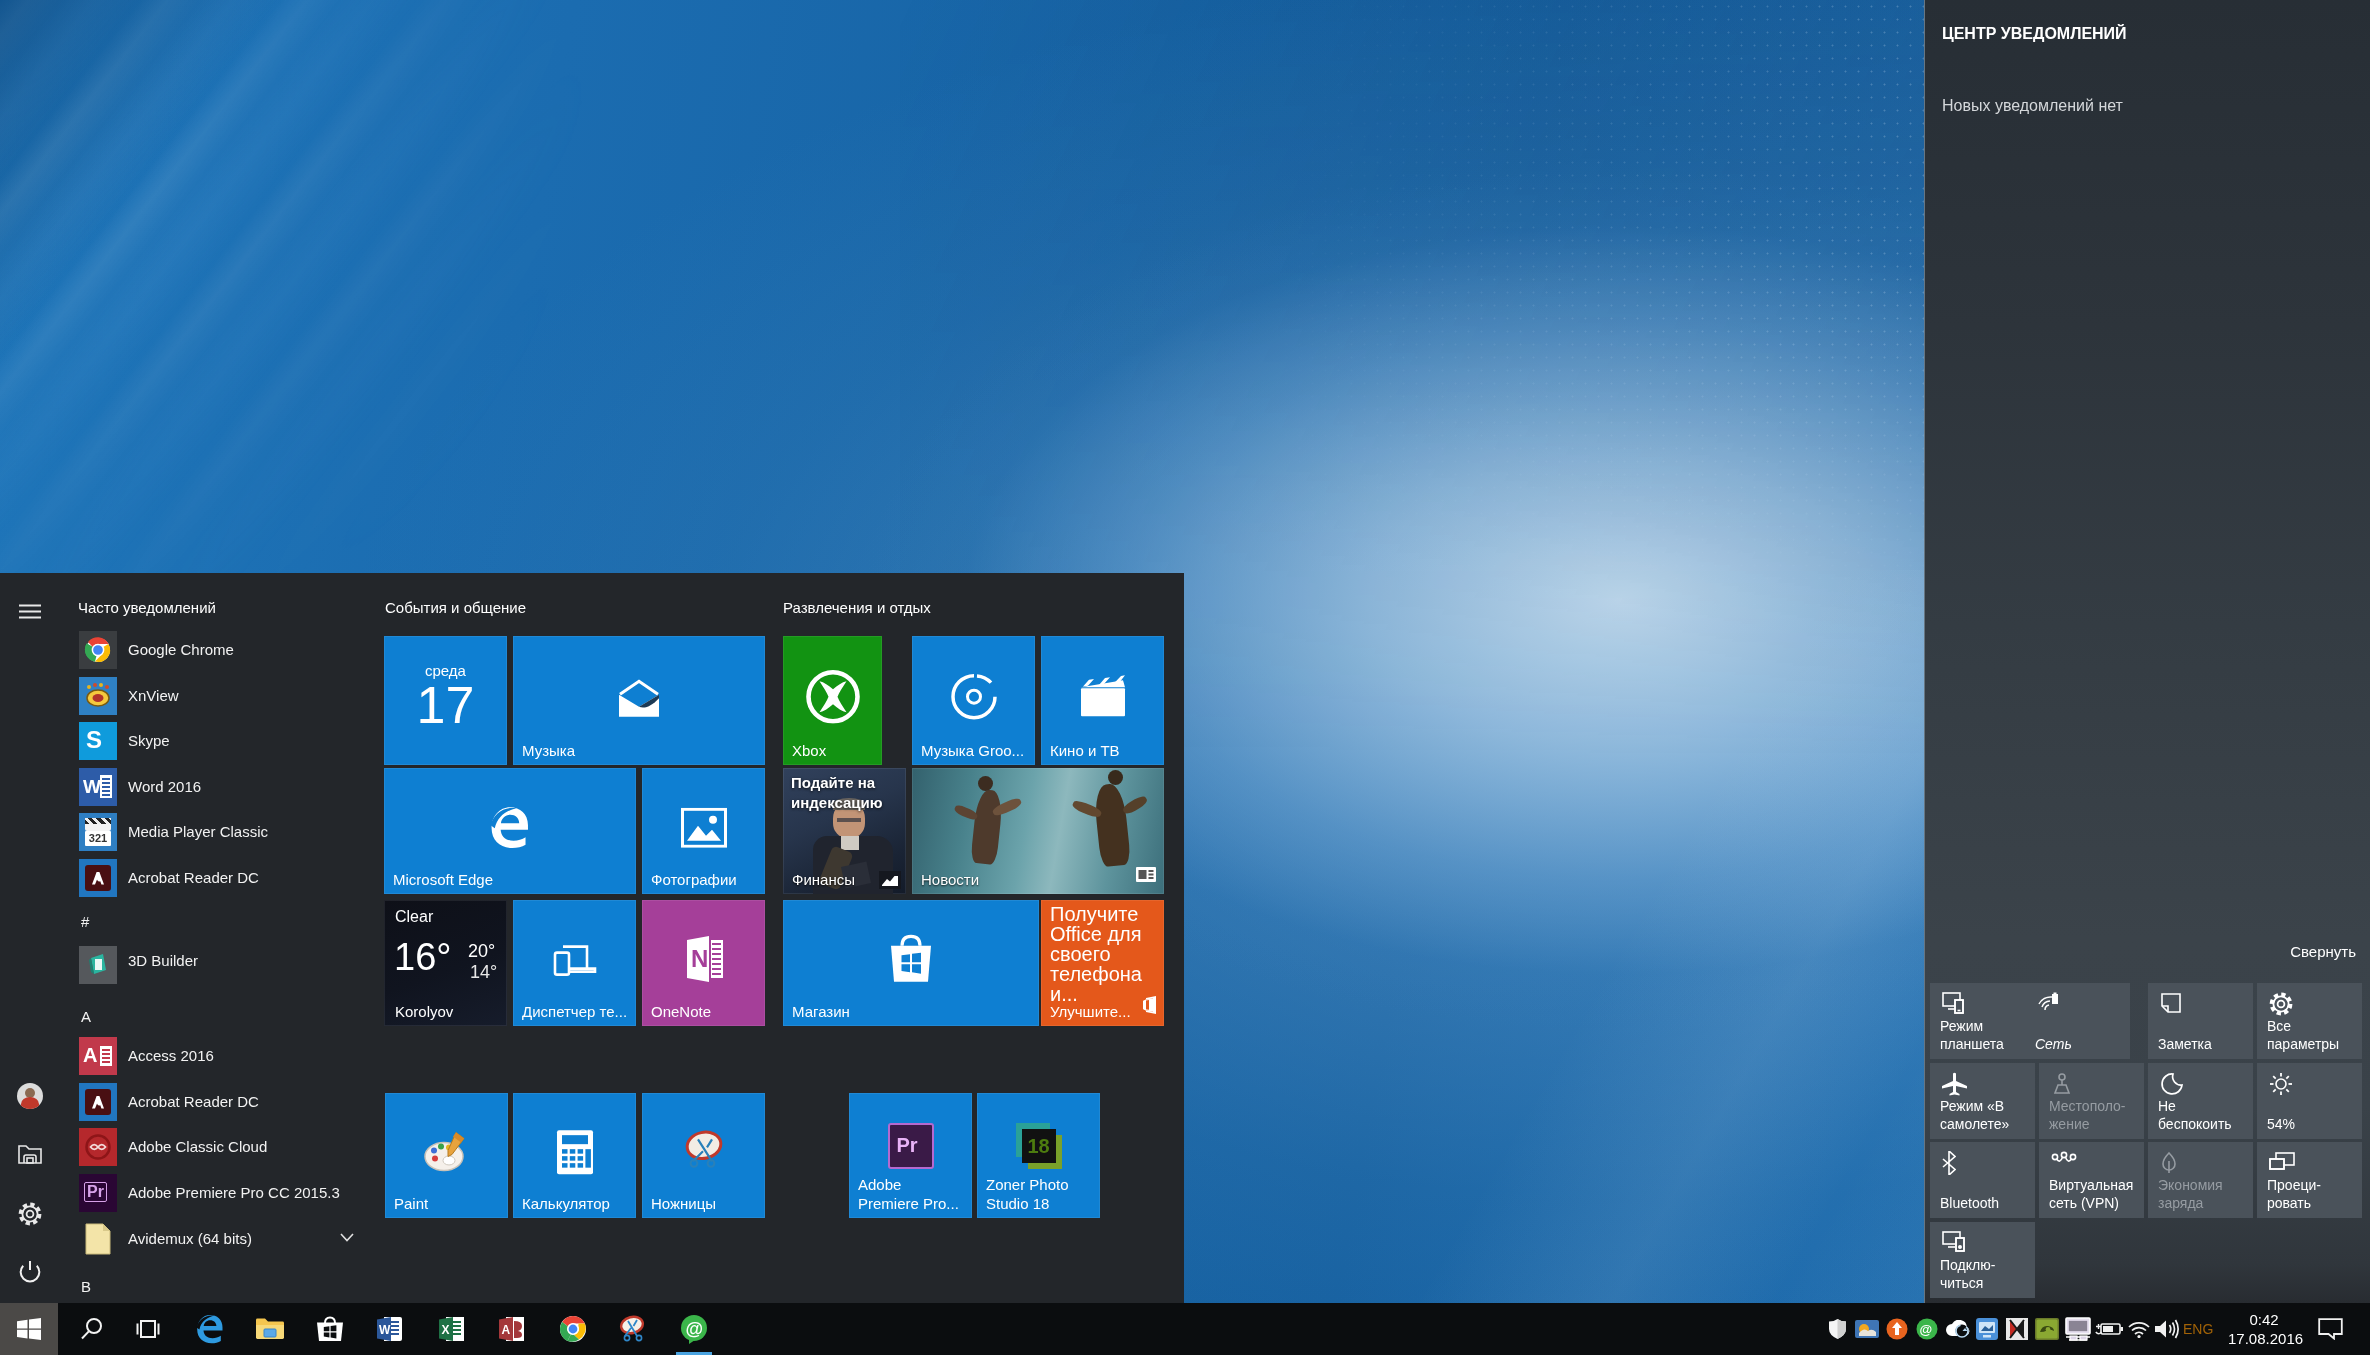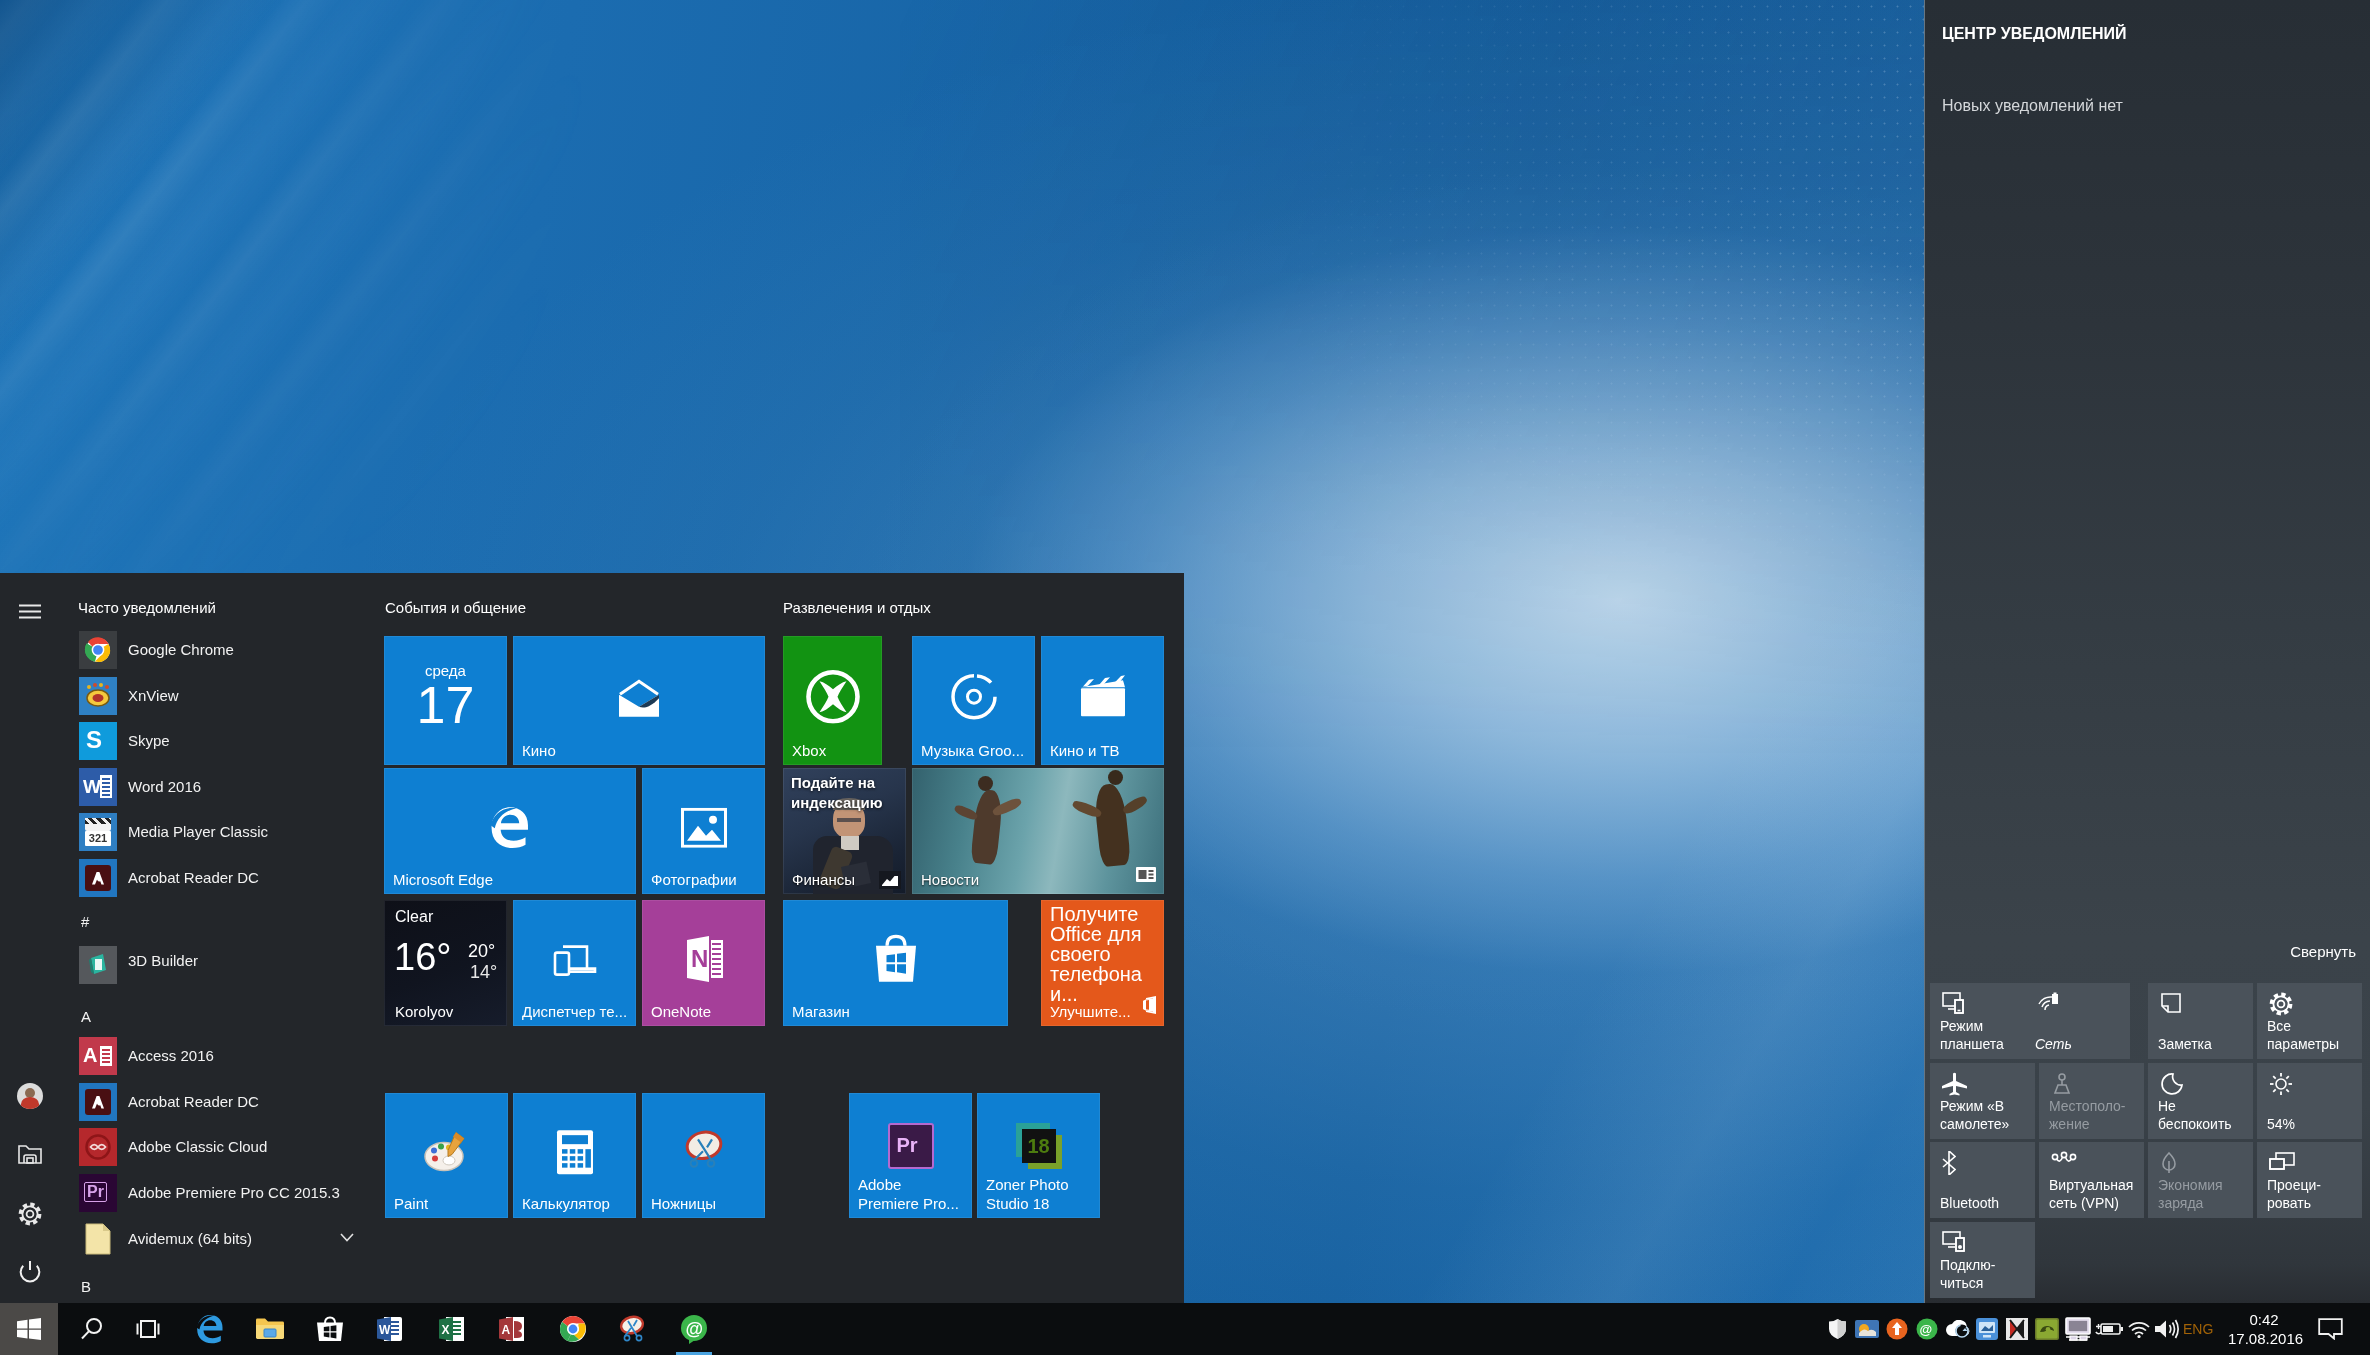--- a/index.html
+++ b/index.html
@@ -318,21 +318,21 @@
   <div class="tile" style="left:384px;top:63px;width:123px;height:129px;">
     <div style="position:absolute;left:0;right:0;top:26px;text-align:center;font-size:15px;color:#fff;">среда</div>
     <div style="position:absolute;left:0;right:0;top:39px;text-align:center;font-size:52px;font-weight:300;color:#fff;font-family:'Liberation Sans',sans-serif;">17</div>
   </div>
   <div class="tile" style="left:513px;top:63px;width:252px;height:129px;">
     <svg class="cicon" width="46" height="40" viewBox="0 0 46 40">
         <path d="M4 16.5 L23 3.5 L42 16.5" fill="none" stroke="#fff" stroke-width="3"></path>
         <path d="M3 17 L23 29 L43 17 L43 39 L3 39 Z" fill="#fff"></path>
         <path d="M23 29 L43 17 L43 20.5 C36 28 29 31.5 23 29 Z" fill="#1d3a55"></path>
       </svg>
-    <div class="lbl">Кино</div>
+    <div class="lbl">Музыка</div>
   </div>
   <div class="tile" style="left:783px;top:63px;width:99px;height:129px;background:#129312;">
     <svg class="cicon" width="54" height="54" viewBox="0 0 54 54">
         <circle cx="27" cy="27" r="24.5" fill="none" stroke="#fff" stroke-width="4.6"></circle>
         <path d="M13.5 11.5 C18 12.5 22.5 15.5 27 19.5 C31.5 15.5 36 12.5 40.5 11.5 C36.5 17.5 33 23 31.5 27 C33 31 36.5 36.5 40.5 42.5 C36 41.5 31.5 38.5 27 34.5 C22.5 38.5 18 41.5 13.5 42.5 C17.5 36.5 21 31 22.5 27 C21 23 17.5 17.5 13.5 11.5 Z" fill="#fff"></path>
       </svg>
     <div class="lbl">Xbox</div>
   </div>
   <div class="tile" style="left:912px;top:63px;width:123px;height:129px;">
     <svg class="cicon" width="54" height="54" viewBox="0 0 54 54">
@@ -419,21 +419,21 @@
   </div>
   <div class="tile" style="left:642px;top:327px;width:123px;height:126px;background:#a53f99;">
     <svg class="cicon" width="50" height="50" viewBox="0 0 50 50">
         <path d="M8 6 L30 2 L30 48 L8 44 Z" fill="#fff"></path>
         <rect x="32" y="6" width="12" height="38" fill="#fff"></rect>
         <path d="M33 10 h9 M33 15 h9 M33 20 h9 M33 25 h9 M33 30 h9 M33 35 h9 M33 40 h9" stroke="#a53f99" stroke-width="2"></path>
         <text x="12" y="33" font-size="24" font-weight="bold" fill="#a53f99" font-family="Liberation Sans">N</text>
       </svg>
     <div class="lbl">OneNote</div>
   </div>
-  <div class="tile" style="left:783px;top:327px;width:225px;height:126px;">
+  <div class="tile" style="left:783px;top:327px;width:256px;height:126px;">
     <svg class="cicon" width="54" height="52" viewBox="0 0 54 52">
         <path d="M18 13 Q18 3.5 27 3.5 Q36 3.5 36 13" fill="none" stroke="#fff" stroke-width="3.2"></path>
         <path d="M7 13 L47 13 L44 49 L10 49 Z" fill="#fff"></path>
         <g fill="#0e7fd2">
           <path d="M17.5 22.5 L26 21.3 L26 29.3 L17.5 29.3 Z"></path>
           <path d="M28 21 L37 19.8 L37 29.3 L28 29.3 Z"></path>
           <path d="M17.5 31.3 L26 31.3 L26 39.3 L17.5 38.2 Z"></path>
           <path d="M28 31.3 L37 31.3 L37 40.8 L28 39.5 Z"></path>
         </g>
       </svg>

